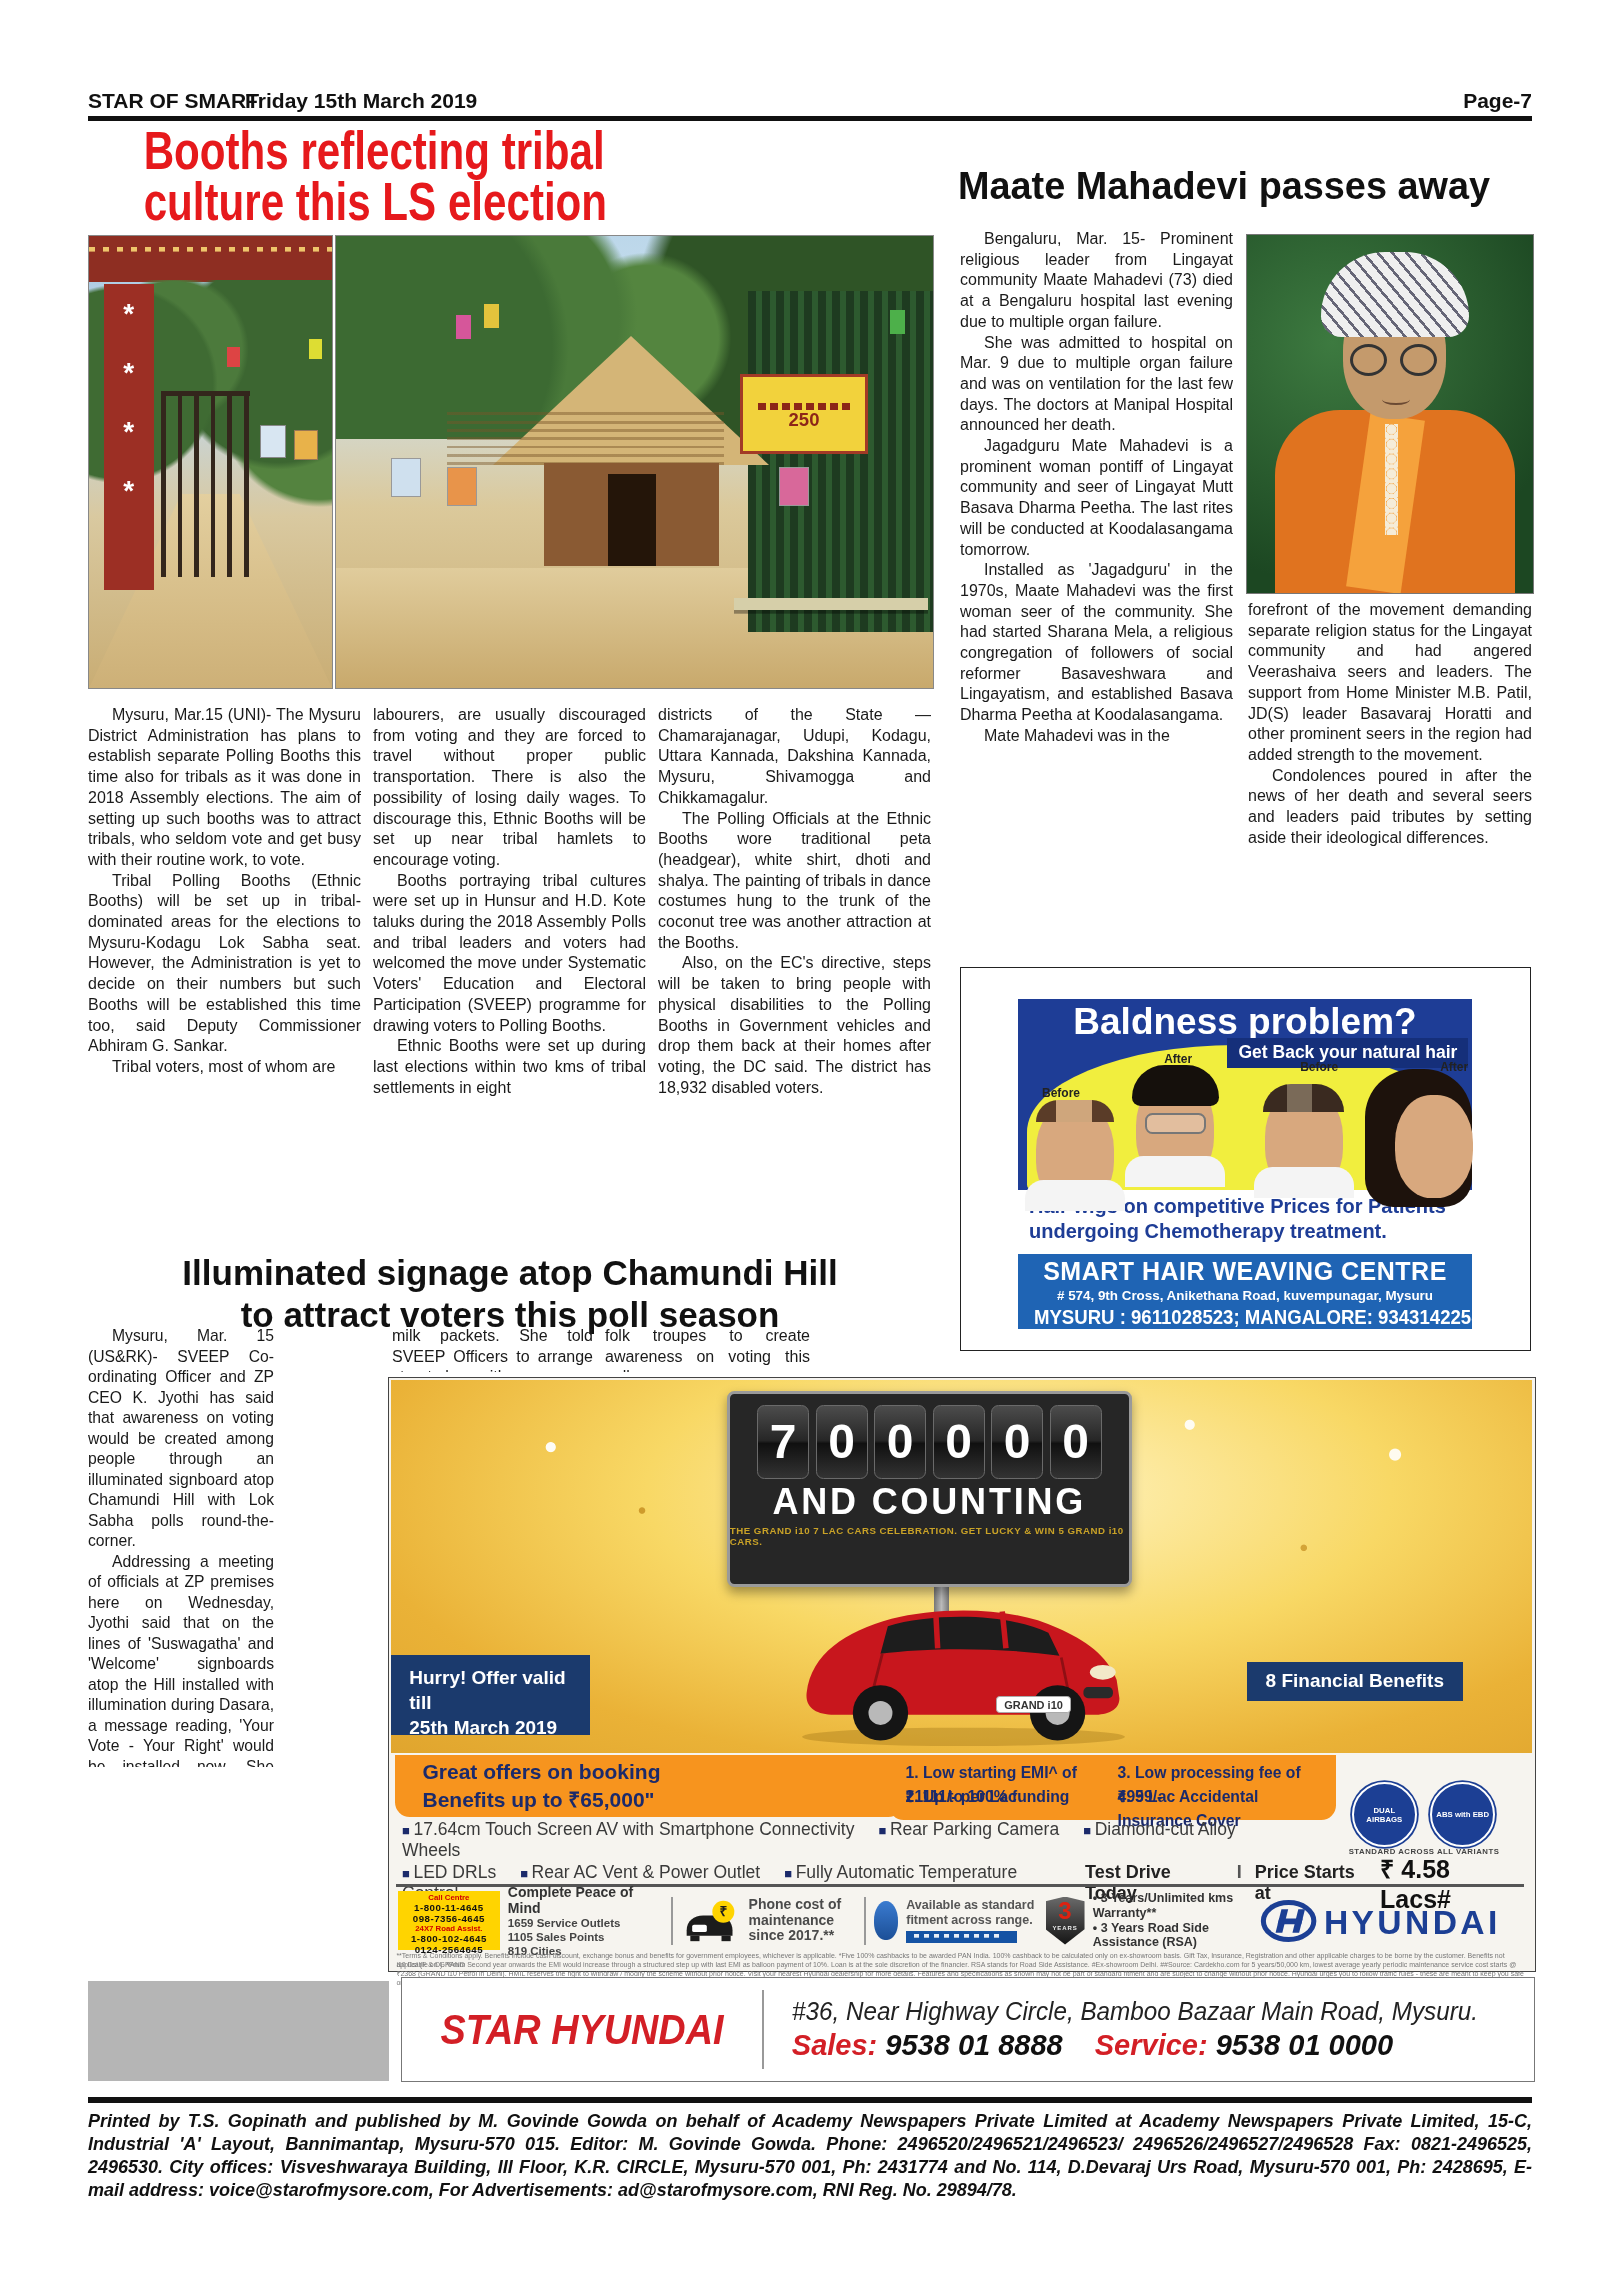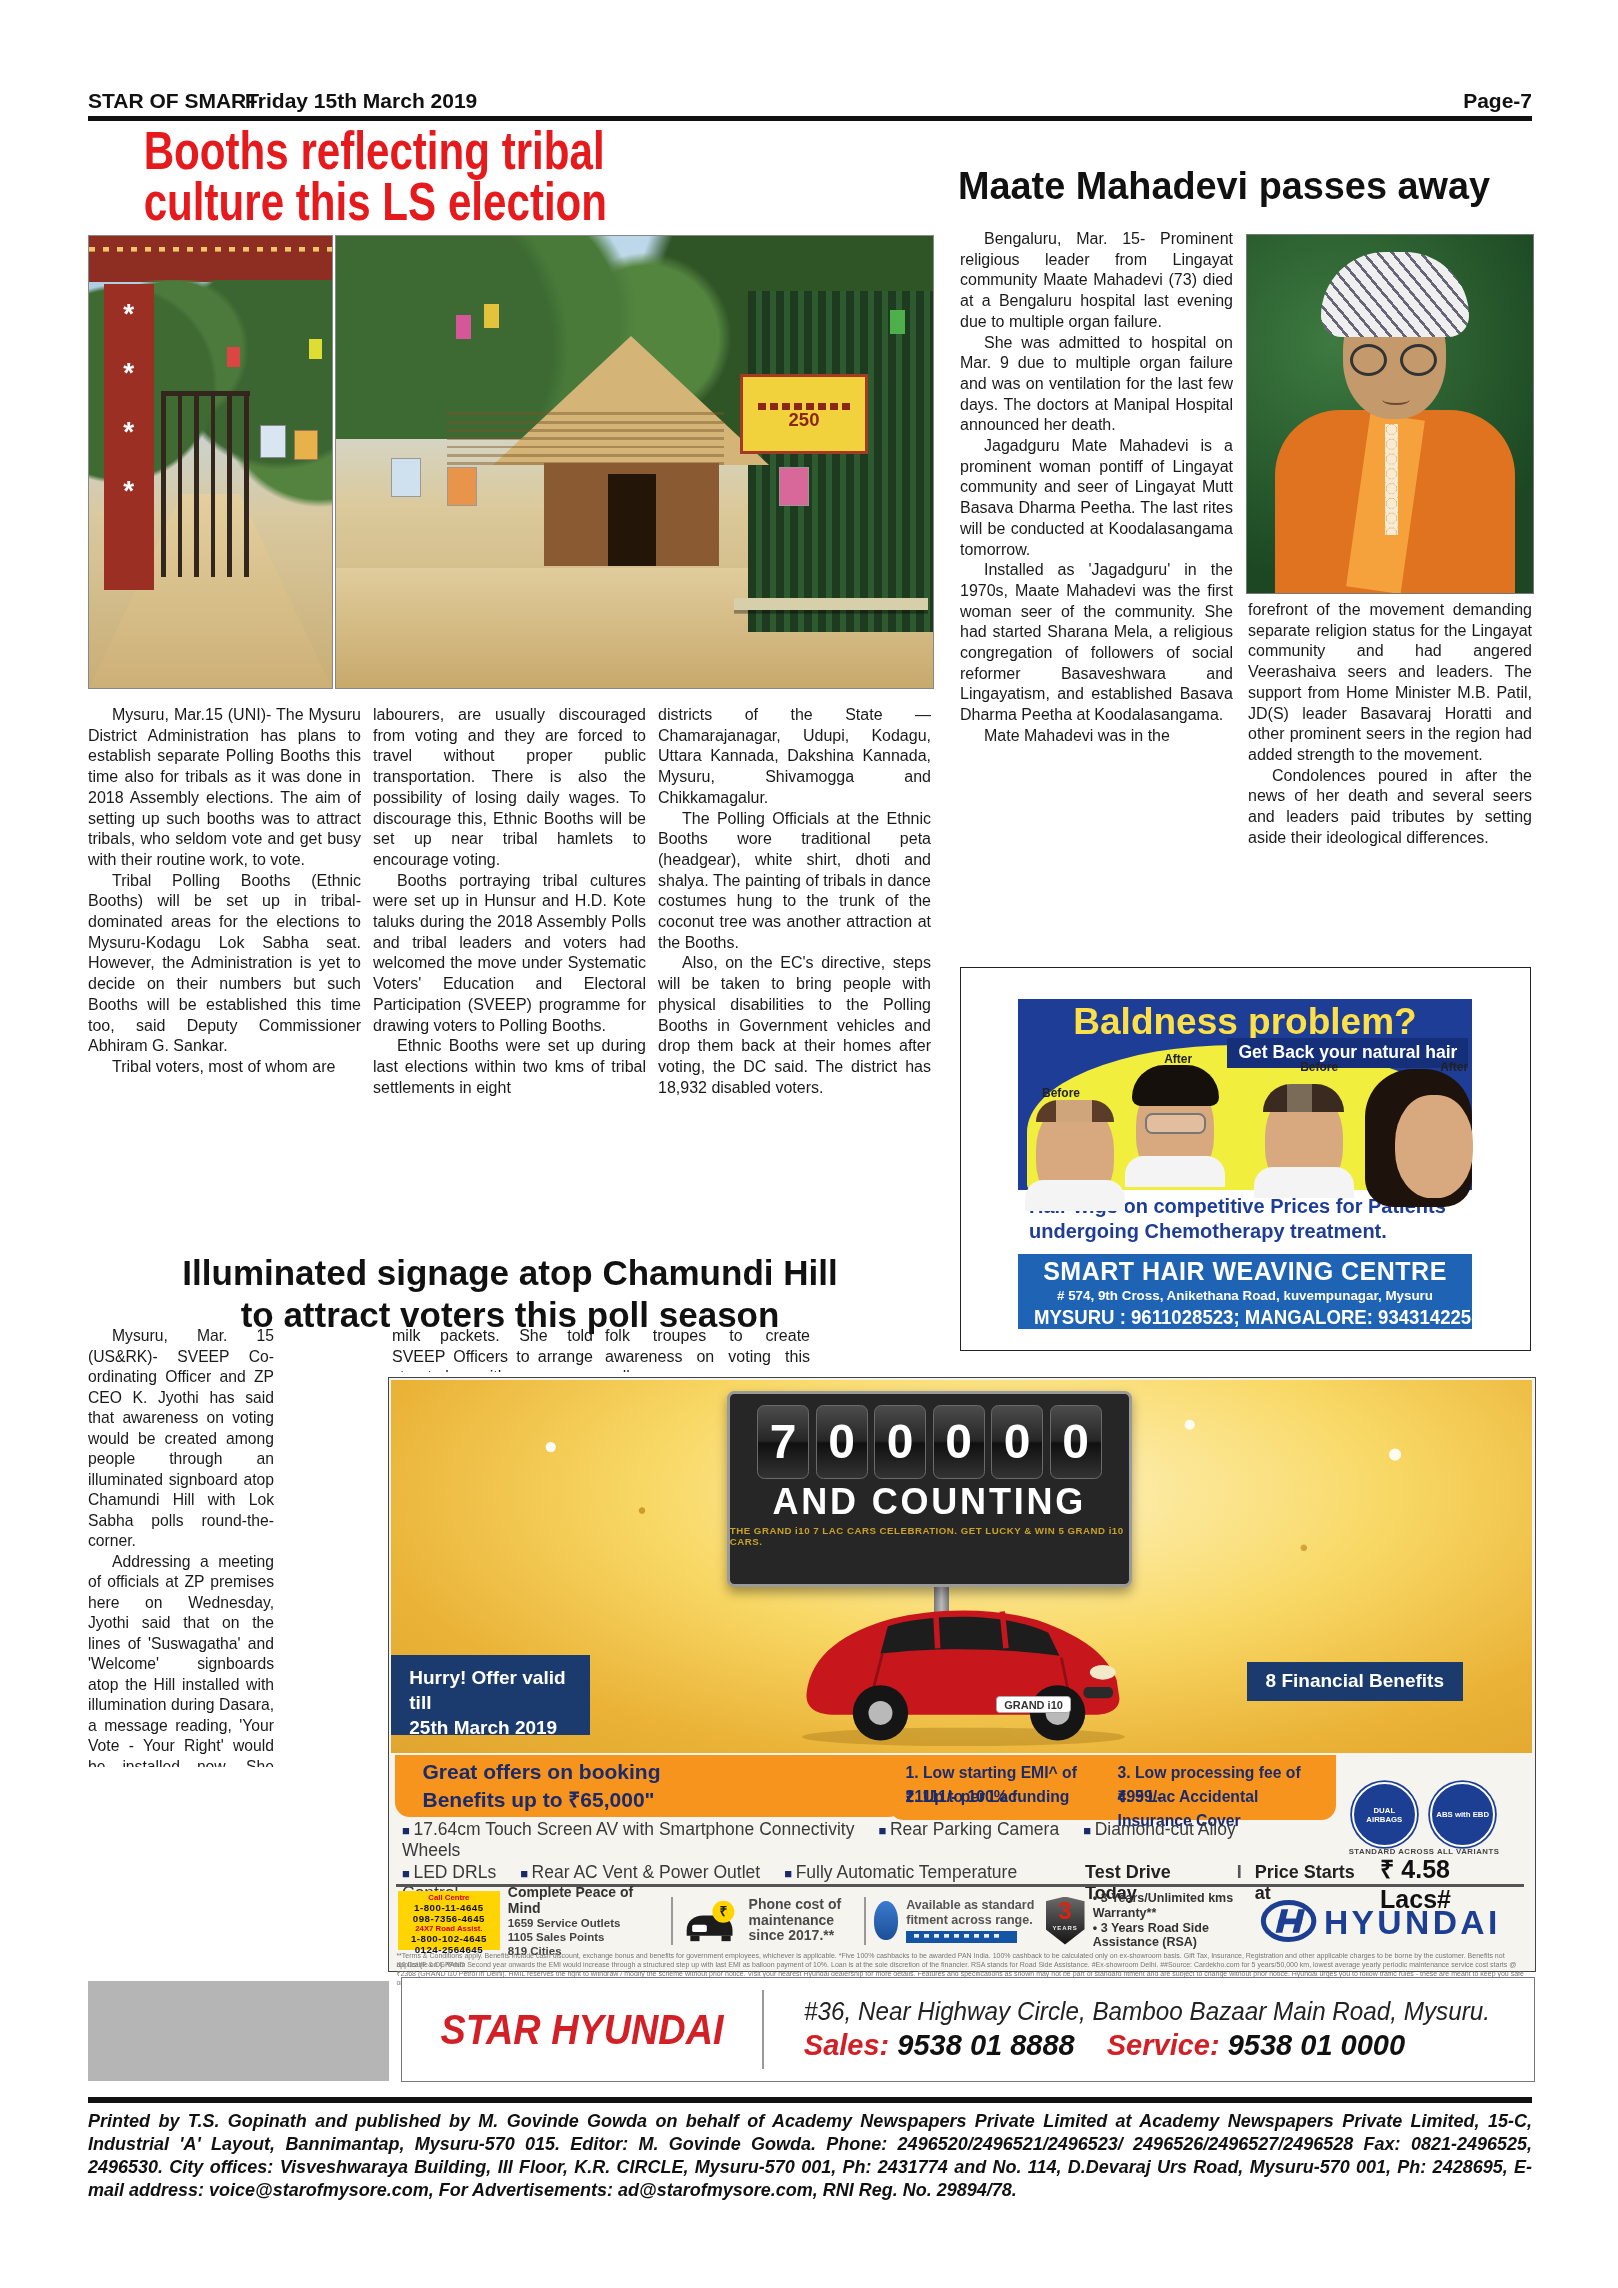--- a/index.html
+++ b/index.html
@@ -71,21 +71,21 @@
   .m-glass{position:absolute;width:31px;height:26px;border:3.7px solid #333;border-radius:50%;top:109px;}
   .m-smile{position:absolute;left:135px;top:159px;width:28px;height:9.2px;border-bottom:2.8px solid #6b4a33;border-radius:50%;}
   .m-robe{position:absolute;left:28px;top:175px;width:240px;height:185px;border-radius:65px 65px 0 0;background:#e0731f;}
   .m-drape{position:absolute;left:111px;top:181px;width:55px;height:175px;background:#f5a23c;transform:rotate(8deg);}
   .m-beads{position:absolute;left:138px;top:189px;width:13px;height:111px;
      background:repeating-radial-gradient(circle at 50% 5.5px,#f5ecd8 0 4.6px,transparent 5.5px);background-size:13px 14.8px;}
   
   .bald-box{border:1.8px solid #222;}
   .bald-ad{position:absolute;left:57px;top:31px;width:454px;height:330px;background:#1e3d96;
      display:flex;flex-direction:column;}
-  .bald-title{color:#fde047;font-size:37px;font-weight:800;text-align:center;line-height:46px;height:46px;}
+  .bald-title{color:#ffffff;font-size:37px;font-weight:800;text-align:center;line-height:46px;height:46px;}
   .bald-panel{position:relative;height:146px;margin:0 9.2px;background:#f1ee3e;
      border-radius:48% 52% 5.5px 5.5px / 60% 60% 5.5px 5.5px;}
   .bald-tag{position:absolute;right:-5.5px;top:-7.4px;background:#152f7a;color:#fff;font-weight:bold;
      font-size:17.5px;padding:4.6px 11px;}
   .bb-label{position:absolute;font-size:12px;font-weight:bold;color:#222;}
   .head{position:absolute;width:78px;height:103px;border-radius:46% 46% 42% 42%;background:#d8a87e;}
   .hair1{position:absolute;left:0;top:-1.8px;width:78px;height:22px;border-radius:39px 39px 0 0;
      background:linear-gradient(90deg,#5a3c28 0 26%,#cfa67c 26% 72%,#5a3c28 72%);}
   .hair2{position:absolute;left:-4.6px;top:-13px;width:87px;height:41px;border-radius:42px 42px 11px 11px;background:#15100c;}
   .glasses2{position:absolute;left:9.2px;top:35px;width:57px;height:16.6px;border:2.8px solid #777;border-radius:7.4px;background:rgba(255,255,255,.25);}
@@ -173,21 +173,21 @@
   .warranty{width:159px;flex:0 0 auto;}
   .warranty p{margin:0;font-size:12.5px;font-weight:800;color:#333;line-height:14.8px;}
   .warranty p::before{content:"• ";}
   .hy-logo{flex:1;display:flex;justify-content:center;align-items:center;}
   .hy-terms{position:absolute;left:7.4px;width:1130px;font-size:7px;color:#777;line-height:8.8px;}
   
   .dealer{border:1.8px solid #777;background:#fff;display:flex;align-items:center;}
   .dealer-name{flex:0 0 360px;text-align:center;color:#d31f26;font-size:43px;font-weight:800;
      white-space:nowrap;transform:scaleX(.88);transform-origin:center;}
   .dealer-sep{width:1.8px;height:79px;background:#999;}
-  .dealer-right{padding-left:40px;}
+  .dealer-right{padding-left:28px;}
   .dealer-addr{font-size:25px;color:#222;white-space:nowrap;transform:scaleX(.97);transform-origin:left;}
   .dealer-line2{font-size:29px;font-weight:800;margin-top:3.7px;}
   .redtxt{color:#d31f26;}
   .blacknum{color:#111;margin-right:24px;}
   
   .footer-text{font-size:18px;font-weight:bold;font-style:italic;line-height:23px;text-align:justify;color:#111;}
   .grayblock{background:#b5b5b5;}
 </style>
 </head>
 <body>

